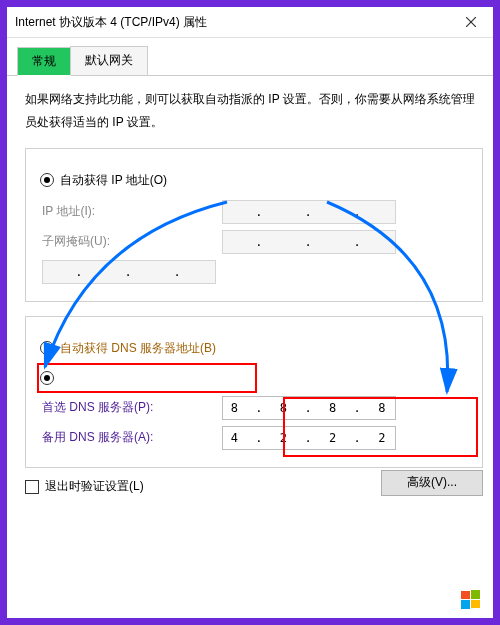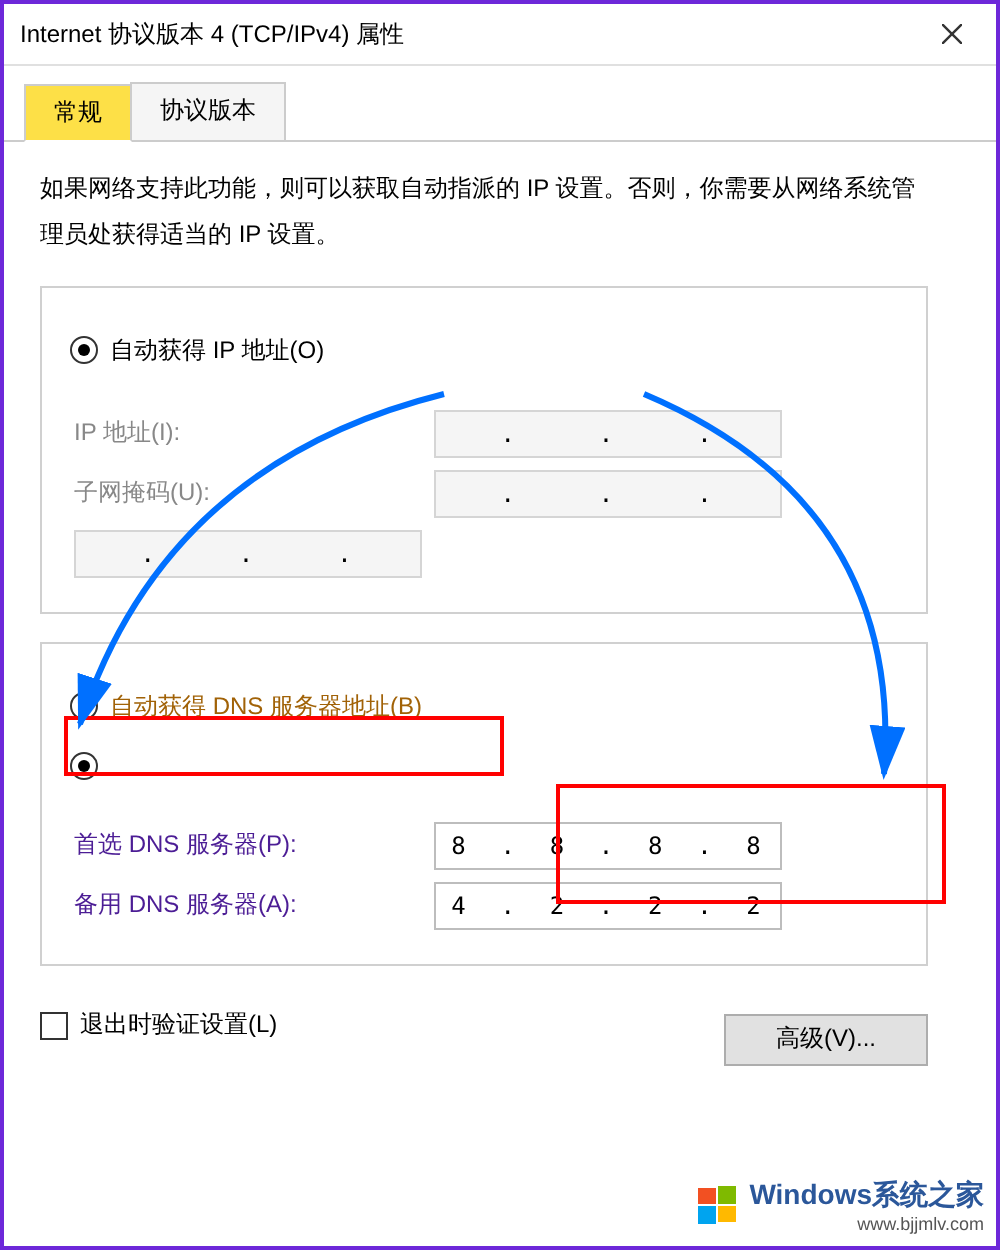--- a/index.html
+++ b/index.html
@@ -1,43 +1,43 @@
 <!DOCTYPE html>
 <html><head>
 <meta charset="utf-8">
 <style>
   html,body{margin:0;padding:0;font-family:"Microsoft YaHei","Segoe UI",Tahoma,sans-serif;font-size:12px;color:#000;background:#fff}
-  .window{width:500px;height:625px;position:relative;background:#fff;border:2px solid #6d28d9;box-sizing:border-box;overflow:hidden}
+  .window{width:500px;height:625px;position:relative;background:#fff;border:7px solid #6d28d9;box-sizing:border-box;overflow:hidden}
   .titlebar{height:30px;display:flex;align-items:center;padding:0 0 0 8px;border-bottom:1px solid #e0e0e0}
   .title{flex:1;font-size:12px}
   .close{width:45px;height:30px;display:flex;align-items:center;justify-content:center;cursor:pointer}
   .close svg{width:10px;height:10px;stroke:#333;stroke-width:1.2}
   .tabs{display:flex;padding:6px 10px 0 10px;border-bottom:1px solid #ccc;position:relative;top:2px}
   .tab{padding:5px 14px;border:1px solid #ccc;border-bottom:none;background:#fff;margin-right:-1px;position:relative}
-  .tab.active{background:#fde047;border-bottom:1px solid #fff;z-index:2;top:1px}
+  .tab.active{background:#22c55e;border-bottom:1px solid #fff;z-index:2;top:1px}
   .tab.inactive{background:#f5f5f5}
-  .content{padding:14px 34px 10px 18px}
+  .content{padding:14px 10px 10px 18px}
   .intro{line-height:1.9;font-size:12px}
   .group{border:1px solid #d0d0d0;margin-top:14px;padding:12px 14px 14px 14px}
   .row{display:flex;align-items:flex-end;height:28px}
   .radio{display:inline-flex;align-items:center;cursor:pointer}
   .radio .dot{width:12px;height:12px;border:1px solid #333;border-radius:50%;margin-right:6px;display:inline-flex;align-items:center;justify-content:center;background:#fff}
   .radio.checked .dot::after{content:"";width:6px;height:6px;background:#000;border-radius:50%}
   .radio.disabled{color:#a16207}
-  .fields{margin:18px 0 0 2px}
+  .fields{margin:8px 0 0 2px}
   .field{display:flex;align-items:center;height:30px}
   .flabel{width:180px;color:#888}
   .flabel.active{color:#4c1d95}
   .ipbox{flex:0 0 172px;height:22px;border:1px solid #bdbdbd;background:#fff;display:flex;align-items:center;justify-content:space-around;font-family:Consolas,monospace;letter-spacing:2px}
   .ipbox.disabled{background:#f5f5f5;border-color:#d5d5d5}
   .ipbox span{flex:1;text-align:center}
   .ipsep{flex:0 0 6px;text-align:center}
   .chk{display:inline-flex;align-items:center;cursor:pointer;margin-top:10px}
   .chk .box{width:12px;height:12px;border:1px solid #333;margin-right:6px;background:#fff}
-  .footer{display:flex;justify-content:flex-end;margin-top:24px}
+  .footer{display:flex;justify-content:flex-end;margin-top:2px}
   .btn{min-width:80px;height:24px;border:1px solid #adadad;background:#e1e1e1;display:flex;align-items:center;justify-content:center;cursor:pointer;padding:0 10px}
   
   .hl{position:absolute;border:2px solid #ff0000;pointer-events:none;box-sizing:border-box}
   .arrow{position:absolute;pointer-events:none}
   
   .wm{position:absolute;right:6px;bottom:6px;display:flex;align-items:center;color:#2b579a;font-size:14px;font-family:"Segoe UI",sans-serif}
   .wm .logo{margin-right:4px}
 </style>
 </head>
 <body>
@@ -48,21 +48,21 @@
     <div class="close">
       <svg viewBox="0 0 10 10">
           <line x1="0" y1="0" x2="10" y2="10"></line>
           <line x1="10" y1="0" x2="0" y2="10"></line>
         </svg>
     </div>
   </div>
 
   <div class="tabs">
     <div class="tab active">常规</div>
-    <div class="tab inactive">协议版本</div>
+    <div class="tab inactive">默认网关</div>
   </div>
 
   <div class="content">
     <div class="intro">如果网络支持此功能，则可以获取自动指派的 IP 设置。否则，你需要从网络系统管理员处获得适当的 IP 设置。</div>
 
     <div class="group">
       <div class="row">
         <label class="radio checked">
           <span class="dot"></span>
           <span>自动获得 IP 地址(O)</span>
@@ -178,18 +178,14 @@
     <path d="M 20 5 Q 150 60 140 195" stroke="#0070ff" stroke-width="3" fill="none" marker-end="url(#ah2)"></path>
   </svg>
 
   <div class="wm">
     <svg class="logo" width="24" height="24" viewBox="0 0 24 24">
       <rect x="2" y="3" width="9" height="8" fill="#f25022"></rect>
       <rect x="12" y="2" width="9" height="9" fill="#7fba00"></rect>
       <rect x="2" y="12" width="9" height="9" fill="#00a4ef"></rect>
       <rect x="12" y="12" width="9" height="8" fill="#ffb900"></rect>
     </svg>
-    <div>
-      <div style="font-weight:600">Windows系统之家</div>
-      <div style="font-size:9px;color:#555;text-align:right">www.bjjmlv.com</div>
-    </div>
   </div>
 </div>
 
 </body></html>

